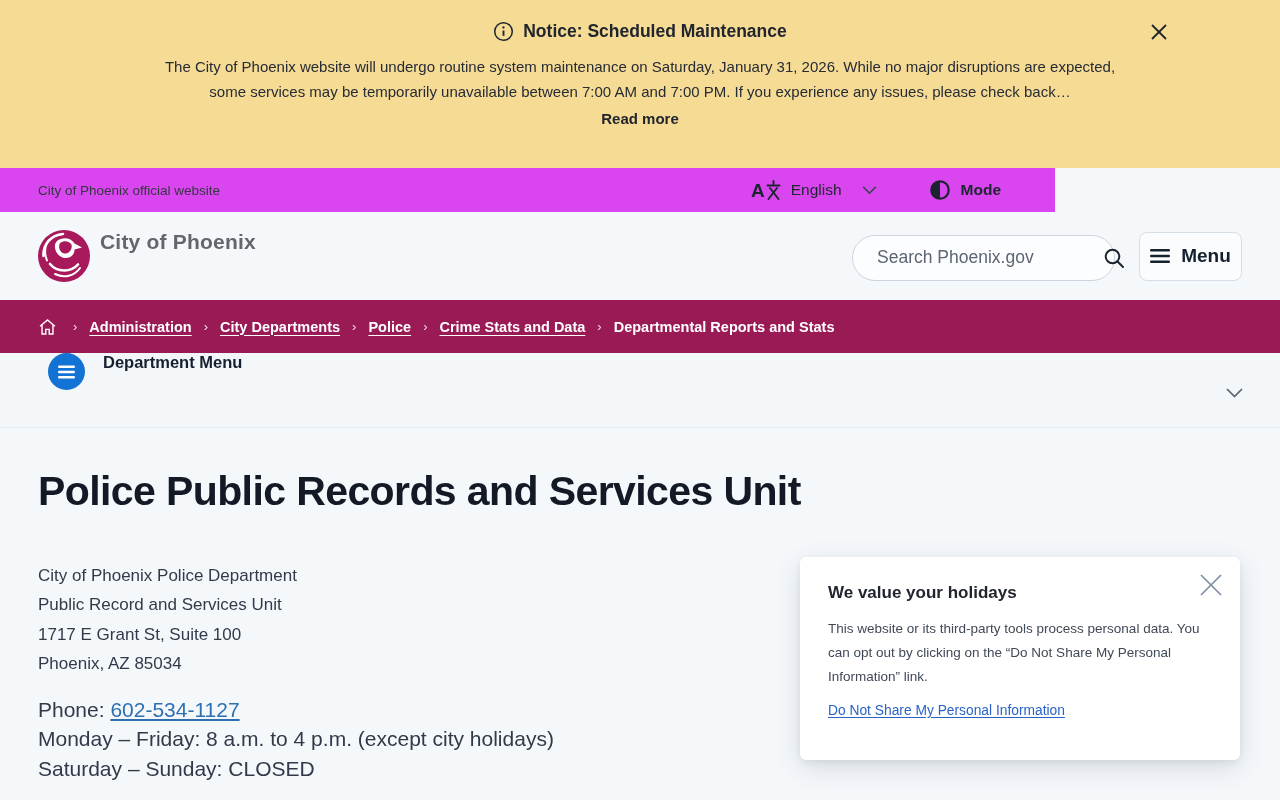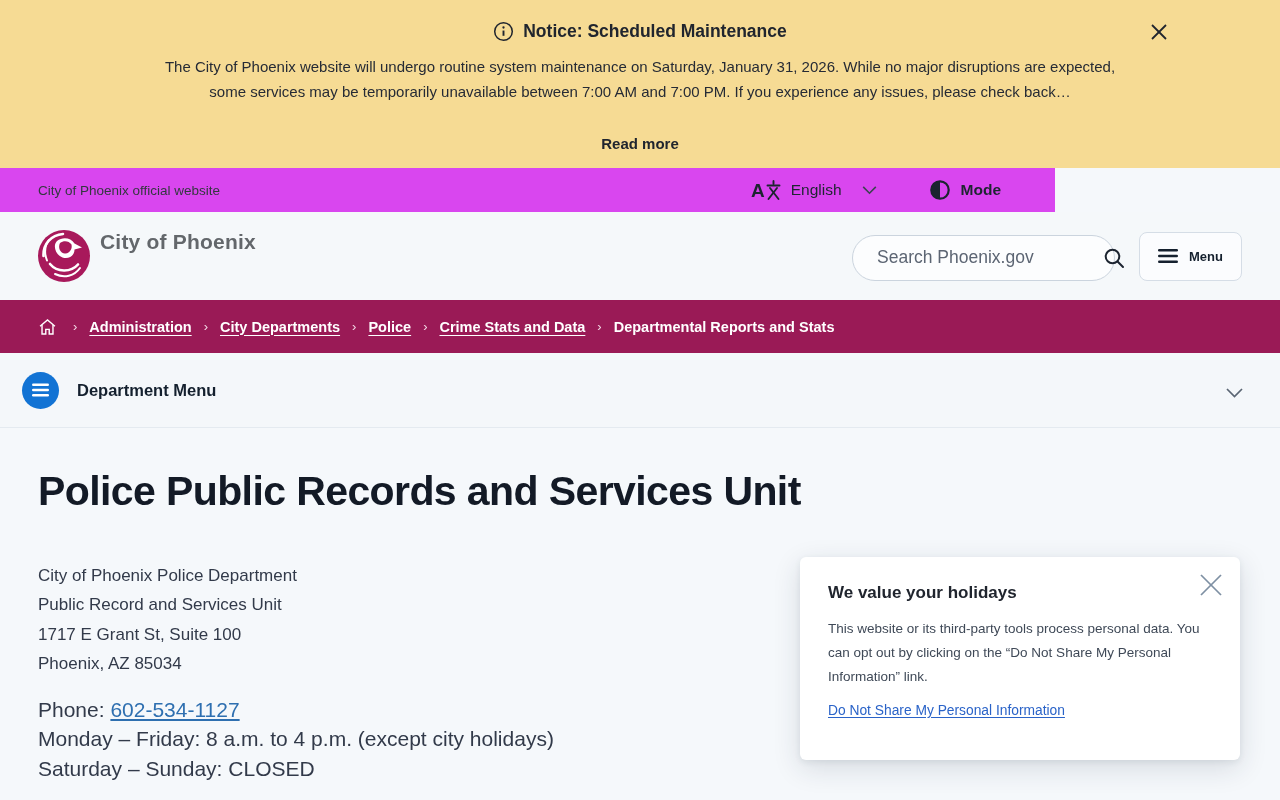--- a/index.html
+++ b/index.html
@@ -4,21 +4,21 @@
 <style>
   * { margin:0; padding:0; box-sizing:border-box; }
   html,body { width:1280px; height:800px; overflow:hidden; }
   body { font-family:"Liberation Sans", sans-serif; background:#F5F8FB; color:#141B28; }
 
   
   .banner { position:relative; width:1280px; height:168px; background:#F6DB94; padding-top:21px; }
   .banner-title-row { display:flex; align-items:center; justify-content:center; gap:9px; }
   .banner-title { font-size:17.5px; font-weight:bold; color:#20252E; }
   .banner-body { margin:13px auto 0; max-width:985px; text-align:center; font-size:15px; line-height:24.5px; color:#262B35; }
-  .banner-readmore { display:block; margin:31px auto 0; text-align:center; font-size:15px; font-weight:bold; color:#20252E; cursor:pointer; background:none; border:none; font-family:inherit; }
+  .banner-readmore { display:block; margin:6px auto 0; text-align:center; font-size:15px; font-weight:bold; color:#20252E; cursor:pointer; background:none; border:none; font-family:inherit; }
   .banner-close { position:absolute; top:22px; right:110px; width:22px; height:22px; background:none; border:none; cursor:pointer; }
 
   
   .topbar { width:1055px; height:44px; background:#d946ef; display:flex; align-items:center; justify-content:space-between; padding:0 54px 0 38px; }
   .topbar-label { font-size:13.5px; color:#33383F; }
   .topbar-right { display:flex; align-items:center; }
   .lang-btn { display:flex; align-items:center; gap:10px; background:none; border:none; cursor:pointer; font-family:inherit; }
   .lang-label { font-size:15.5px; color:#1D2530; }
   .lang-chevron { margin-left:10px; }
   .mode-btn { display:flex; align-items:center; gap:10px; margin-left:52px; background:none; border:none; cursor:pointer; font-family:inherit; }
@@ -26,31 +26,31 @@
 
   
   .header { width:1280px; height:88px; background:#F5F8FA; display:flex; align-items:center; justify-content:space-between; padding:0 38px; }
   .brand { display:flex; gap:10px; }
   .brand-name { font-size:21px; font-weight:bold; color:#63676B; letter-spacing:.2px; }
   .header-right { display:flex; align-items:flex-end; gap:24px; }
   .search-pill { display:flex; align-items:center; width:263px; height:46px; background:#FCFDFE; border:1px solid #CBD4DE; border-radius:23px; padding:0 18px 0 24px; }
   .search-input { flex:1; border:none; outline:none; background:transparent; font-size:17.5px; color:#3a4350; font-family:inherit; }
   .search-input::placeholder { color:#5C6573; opacity:1; }
   .menu-btn { display:flex; align-items:center; justify-content:center; gap:11px; width:103px; height:49px; background:#FBFCFE; border:1px solid #D5DDE6; border-radius:8px; cursor:pointer; }
-  .menu-label { font-size:13px; font-weight:bold; color:#15202E; }
+  .menu-label { font-size:19px; font-weight:bold; color:#15202E; }
 
   
   .breadcrumb { width:1280px; height:53px; background:#9A1A56; display:flex; align-items:center; padding:0 38px; color:#fff; font-size:14.5px; }
   .crumb-home { display:flex; align-items:center; margin-right:4px; cursor:pointer; background:none; border:none; }
   .crumb-sep { margin:0 12px; font-size:13px; color:#F2D9E5; }
   .crumb-link { color:#fff; font-weight:bold; text-decoration:underline; text-underline-offset:3px; cursor:pointer; }
   .crumb-current { color:#fff; font-weight:bold; }
 
   
-  .dept-bar { width:1280px; height:75px; background:#F4F7FA; border-bottom:1px solid #E4EAF0; display:flex; align-items:center; padding:0 22px; position:relative; cursor:pointer; }
+  .dept-bar { width:1280px; height:75px; background:#F4F7FA; border-bottom:1px solid #E4EAF0; display:flex; padding:0 48px; position:relative; cursor:pointer; }
   .dept-circle { width:37px; height:37px; border-radius:50%; background:#1273D4; display:flex; align-items:center; justify-content:center; margin-right:18px; }
   .dept-label { font-size:16.5px; font-weight:bold; color:#14202E; }
   .dept-chevron { position:absolute; right:37px; top:31px; }
 
   
   .content { padding:40px 38px 0; }
   .page-title { font-size:41px; font-weight:800; letter-spacing:-0.6px; color:#131A26; }
   .address { margin-top:46px; font-size:17px; line-height:29.4px; color:#323A4A; }
   .contact { margin-top:16px; font-size:21px; line-height:29.6px; color:#323A4A; }
   .phone-link { color:#2E6FB0; text-decoration:underline; text-underline-offset:2px; cursor:pointer; }

